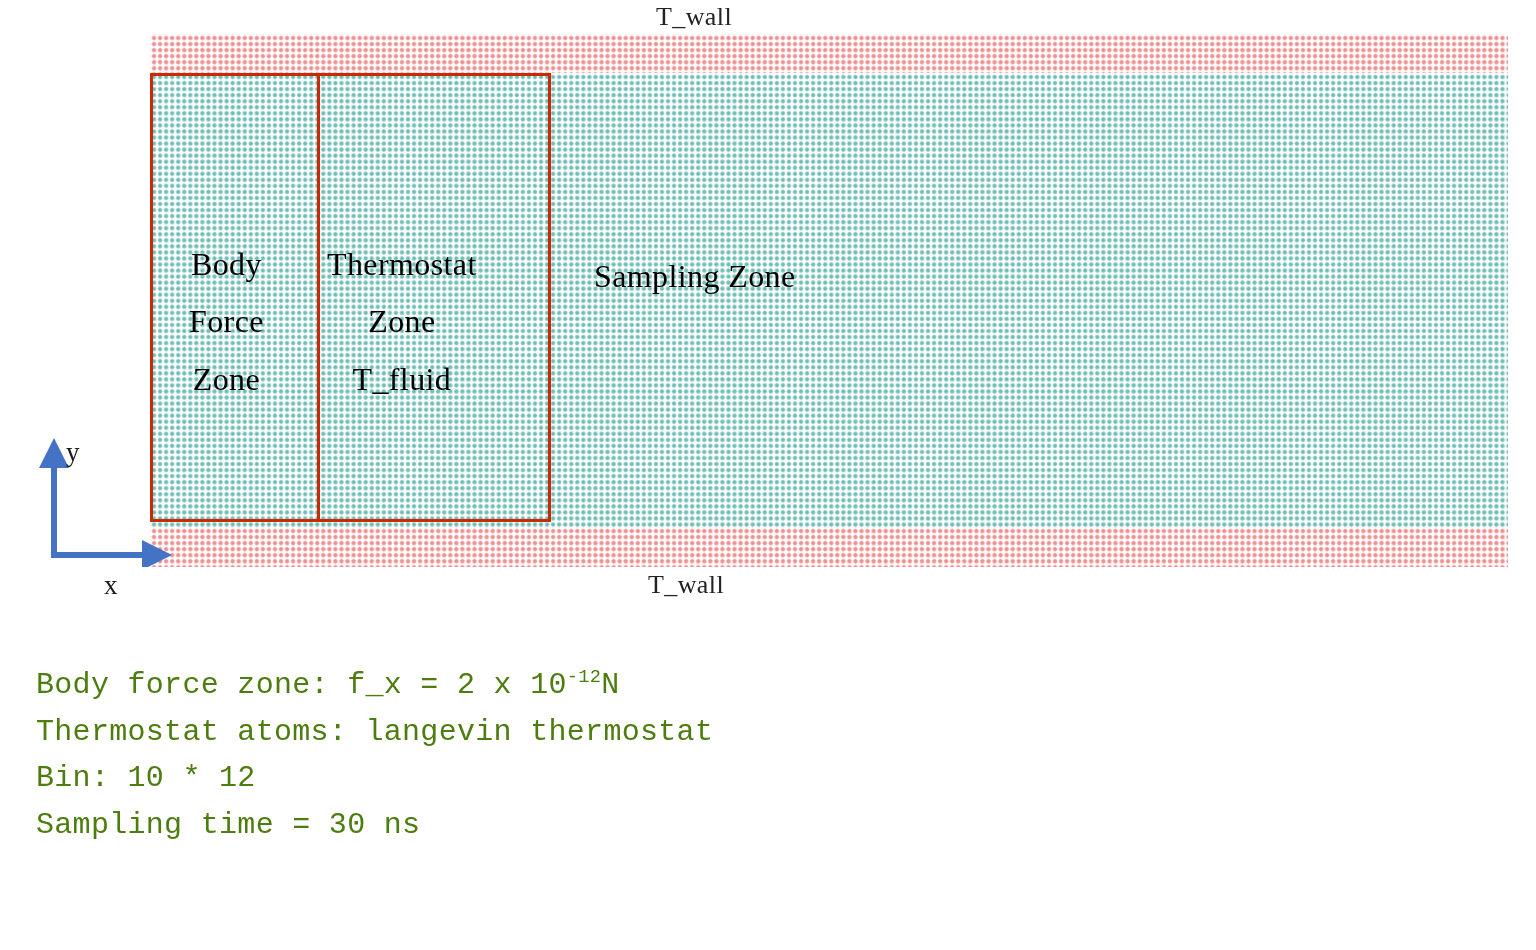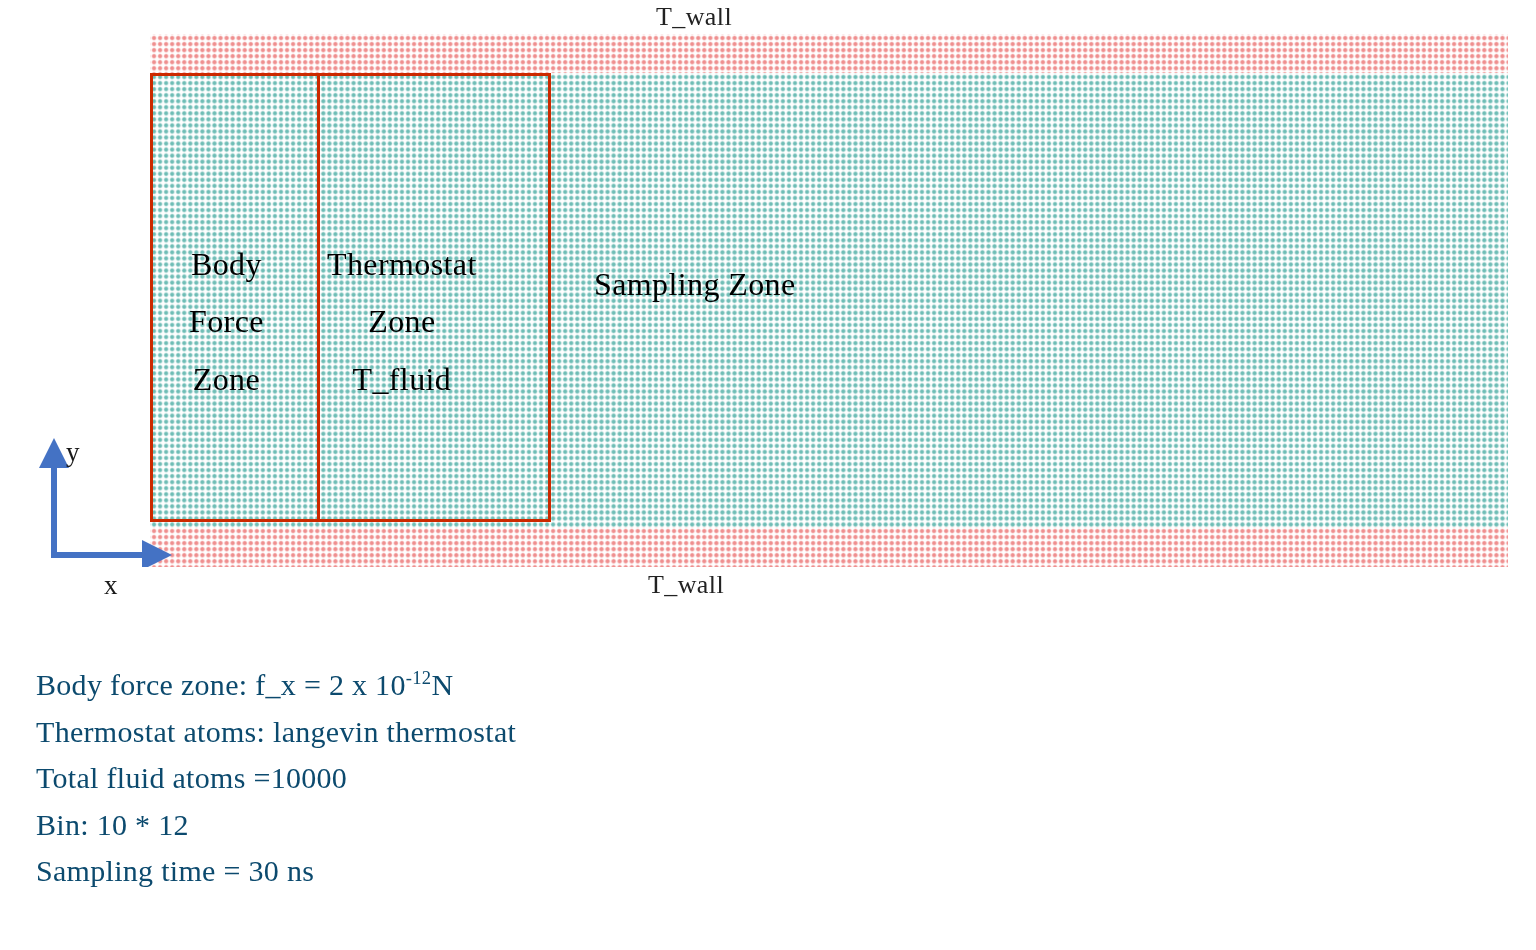--- a/index.html
+++ b/index.html
@@ -87,22 +87,23 @@
   #caption {
     position: absolute;
     left: 36px;
     top: 662px;
     width: 1100px;
   }
   .caption-line {
     font-size: 30px;
     line-height: 46.5px;
     letter-spacing: 0.3px;
-    color: #0c4a6e;
+    color: #4d7c0f;
     white-space: pre;
+    font-family: Liberation Mono, monospace;
   }
   .caption-line sup {
     font-size: 0.62em;
     vertical-align: super;
     line-height: 0;
   }
 </style>
 </head>
 <body>
 
@@ -120,36 +121,35 @@
   <div id="zone-divider" style="left:317px; top:73px; height:449px;"></div>
 
   <div class="zone-label" style="left:189px; top:236px;">Body
 Force
 Zone</div>
 
   <div class="zone-label" style="left:327px; top:236px;">Thermostat
 Zone
 T_fluid</div>
 
-  <div class="zone-label" style="left:594px; top:248px;margin-top:8px;">Sampling Zone</div>
+  <div class="zone-label" style="left:594px; top:248px;">Sampling Zone</div>
 
   <div class="wall-label" style="left:648px; top:570px;">T_wall</div>
 
   <svg id="axes" style="left:32px; top:432px;" width="170" height="135" viewBox="0 0 170 135">
 
     <line x1="22" y1="126" x2="22" y2="28" stroke="#4472c4" stroke-width="6"></line>
     <polygon points="22,6 7,36 37,36" fill="#4472c4"></polygon>
 
     <line x1="19" y1="123" x2="118" y2="123" stroke="#4472c4" stroke-width="6"></line>
     <polygon points="140,123 110,108 110,138" fill="#4472c4"></polygon>
   </svg>
 
   <div class="axis-letter" style="left:66px; top:437px;">y</div>
   <div class="axis-letter" style="left:104px; top:570px;">x</div>
 </div>
 
 <div id="caption">
   <div class="caption-line"><span>Body force zone: f_x = 2 x 10</span><sup>-12</sup><span>N</span></div>
   <div class="caption-line"><span>Thermostat atoms: langevin thermostat</span></div>
-  <div class="caption-line"><span>Total fluid atoms =10000</span></div>
   <div class="caption-line"><span>Bin: 10 * 12</span></div>
   <div class="caption-line"><span>Sampling time = 30 ns</span></div>
 </div>
 
 </body></html>

